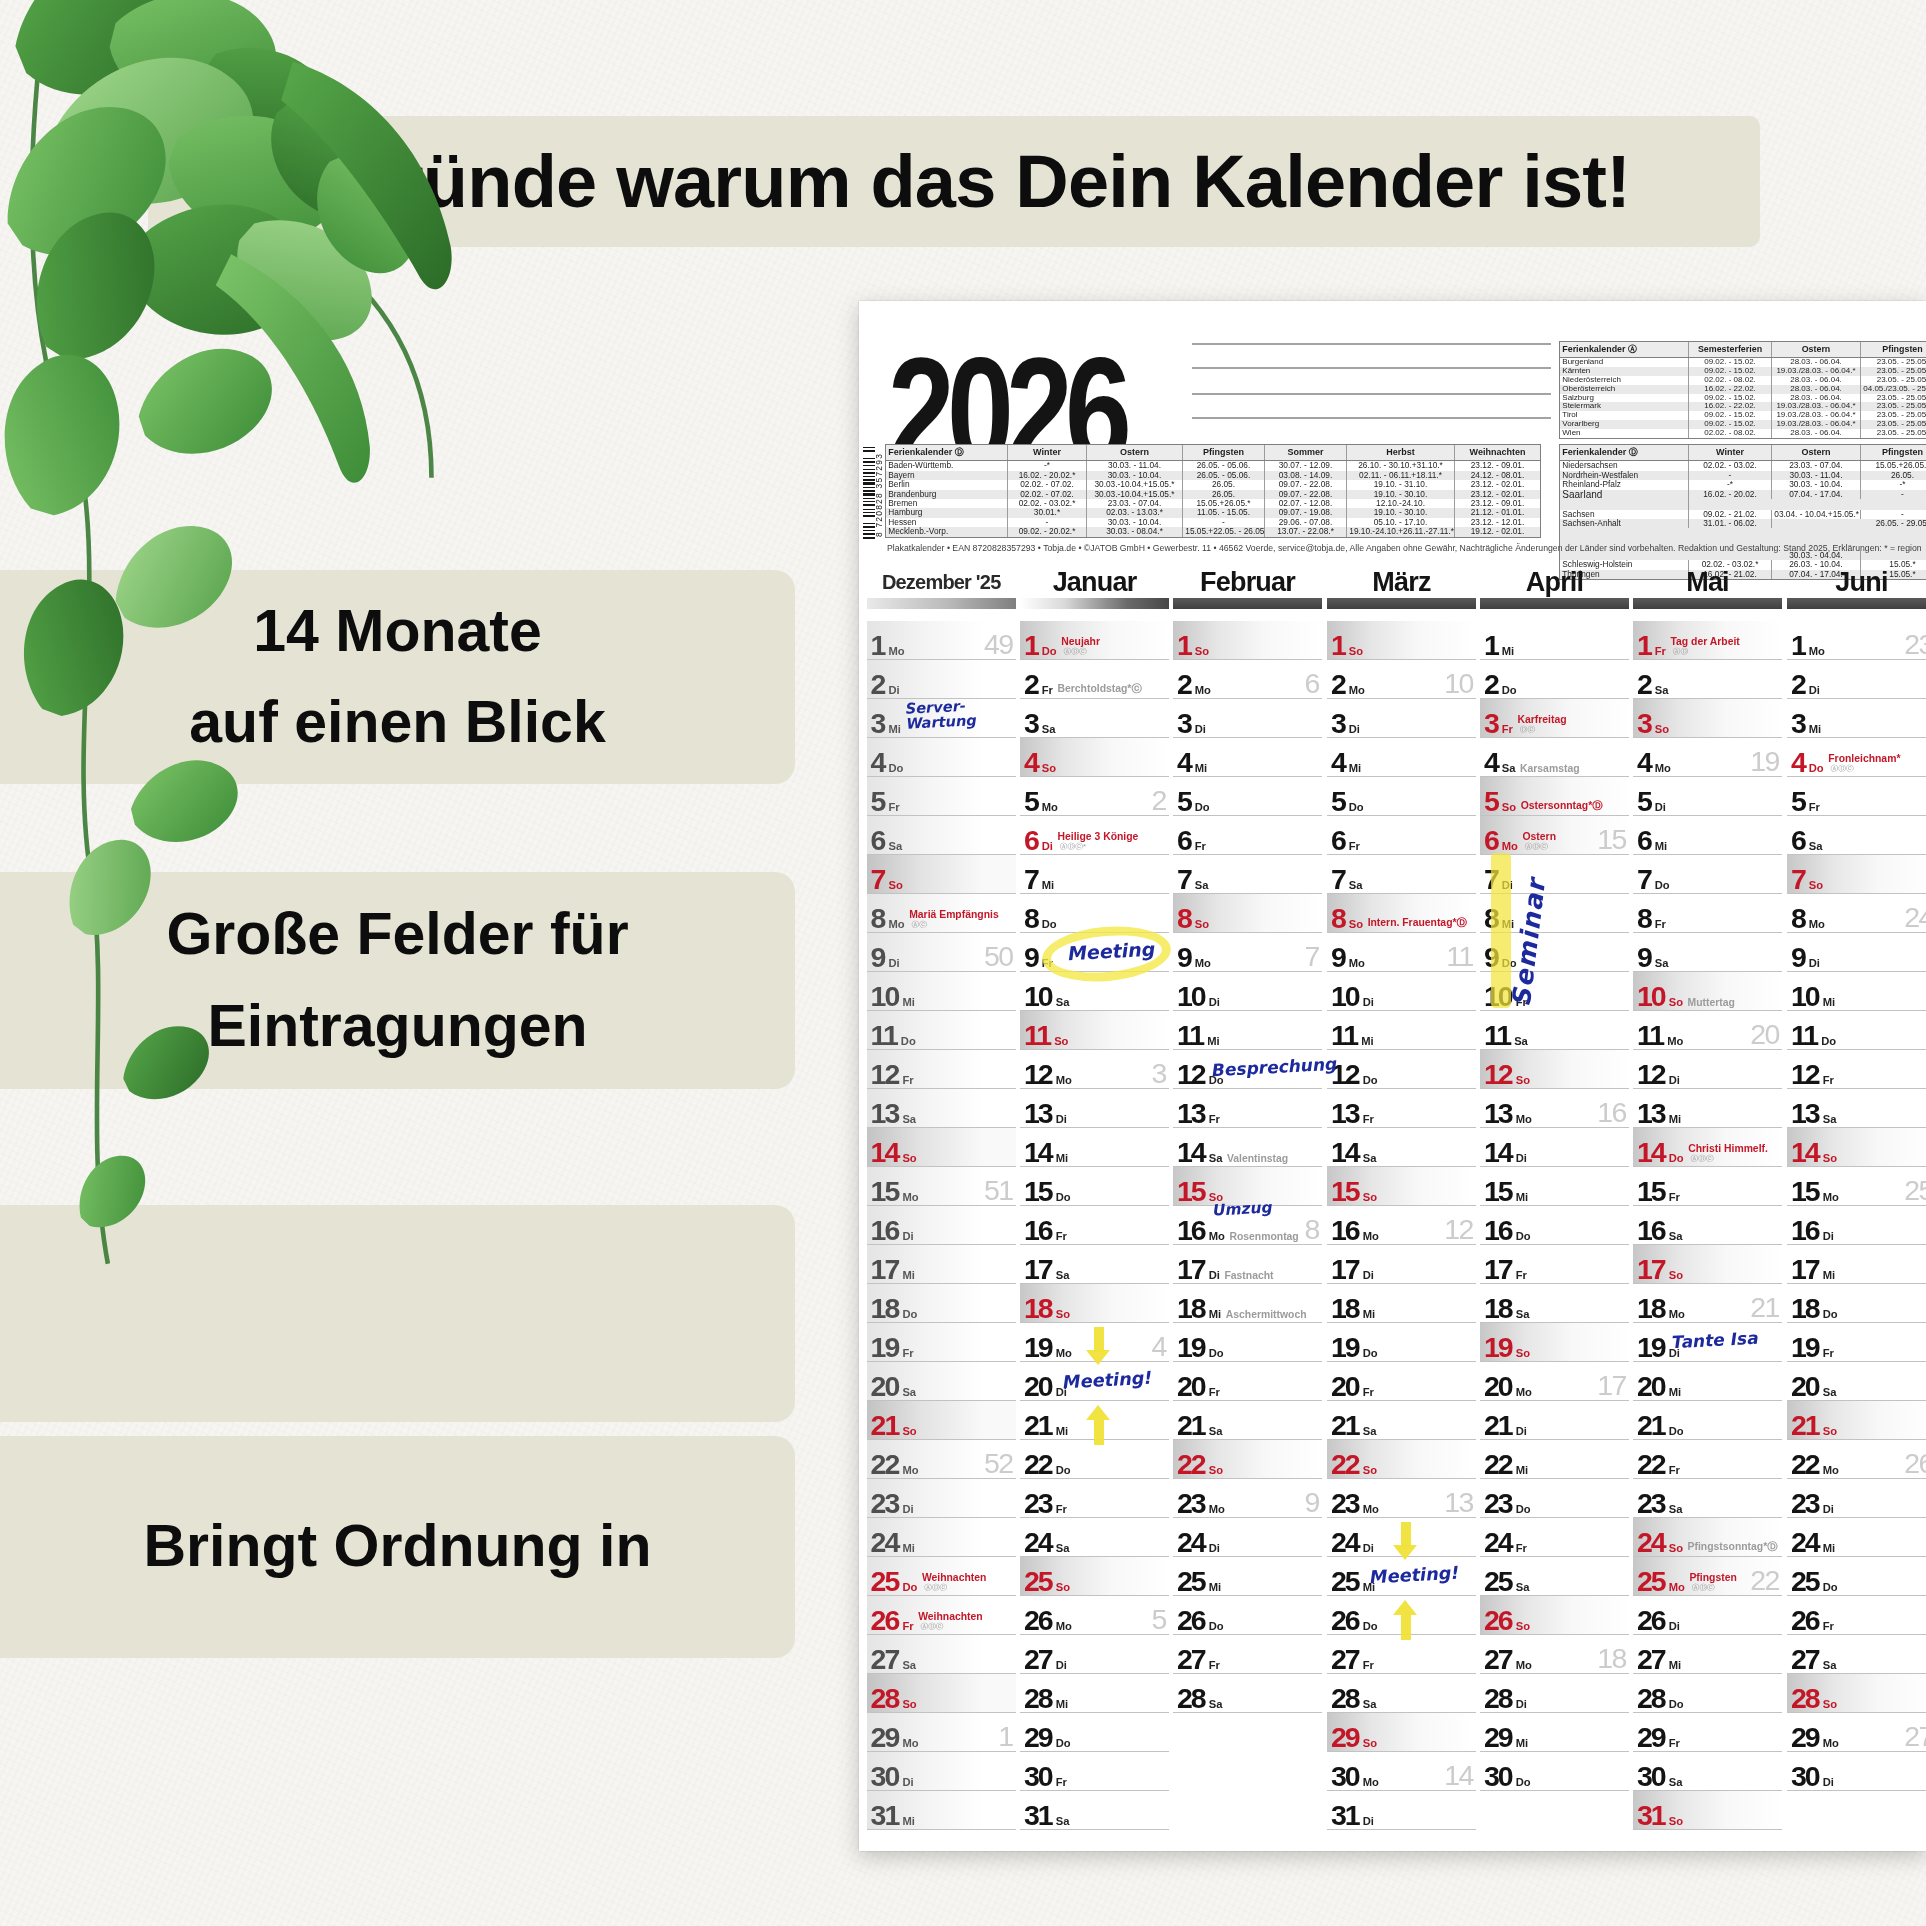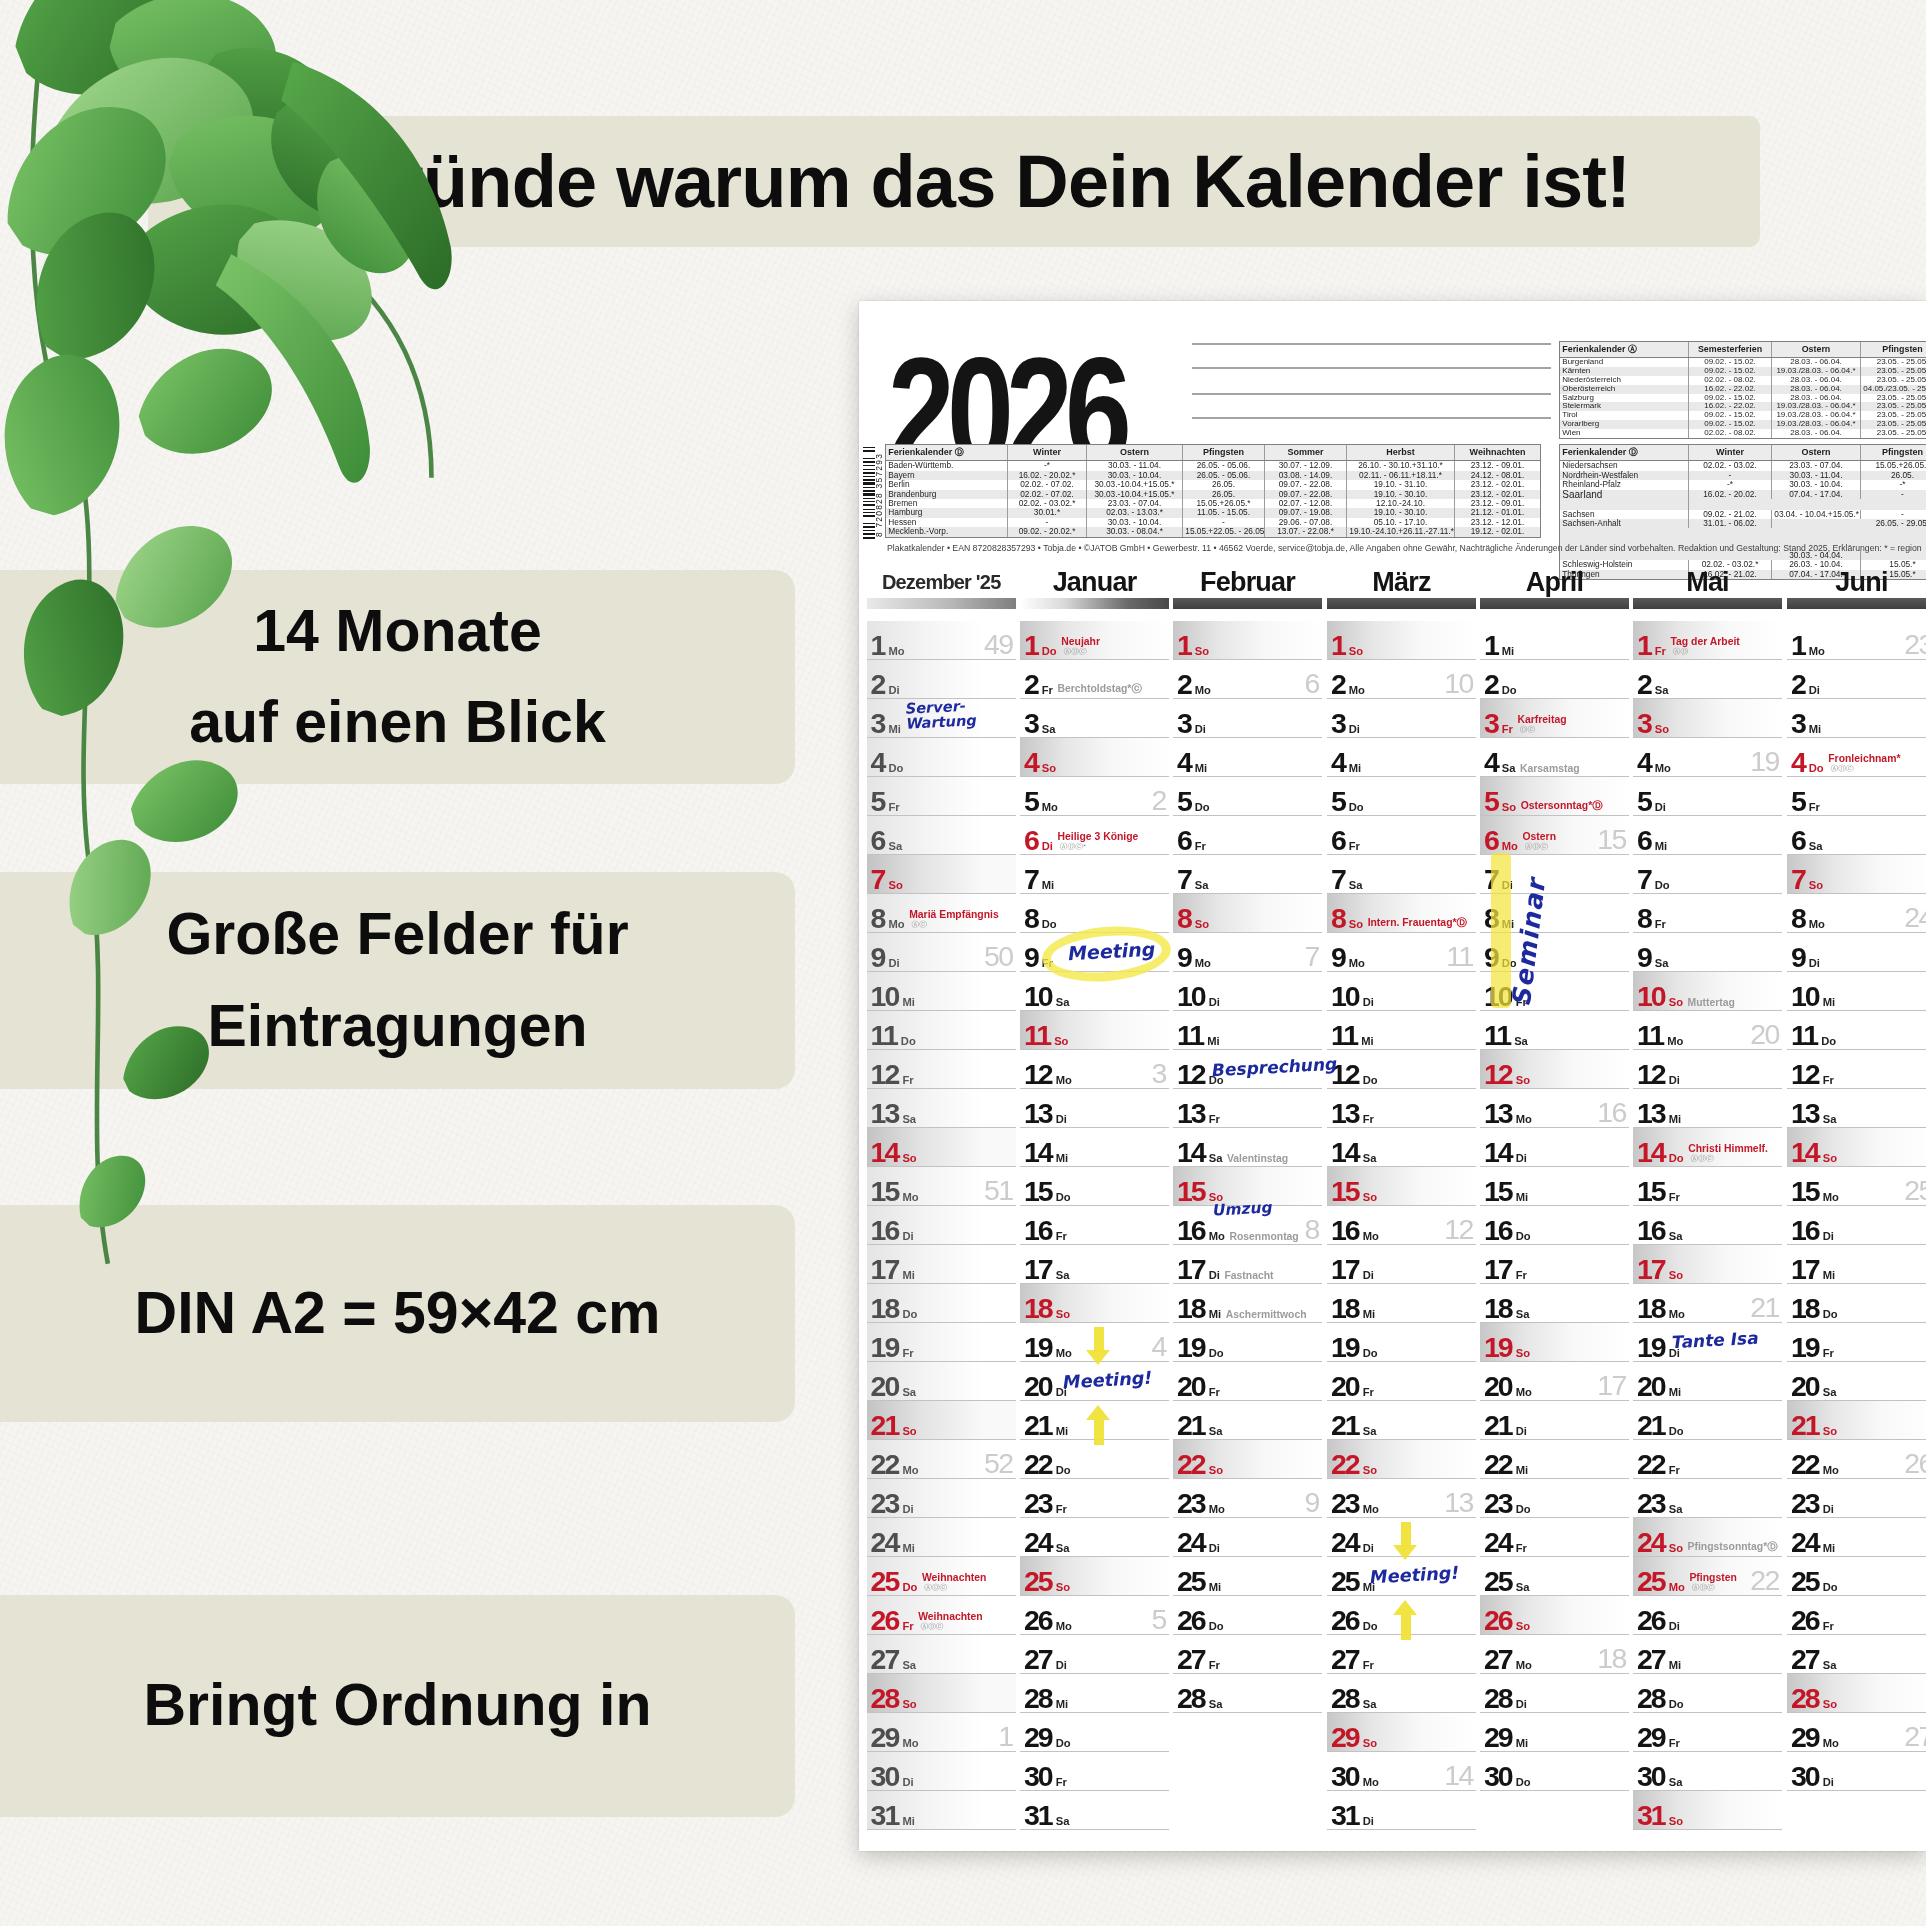--- a/index.html
+++ b/index.html
@@ -16,21 +16,21 @@
     background:#e5e4d4;border-radius:10.8px;z-index:2;
     display:flex;align-items:center;justify-content:center;
     font-size:74px;font-weight:700;letter-spacing:-0.8px;color:#0d0d0d;white-space:nowrap;
   }
   .benefit{
     position:absolute;left:0;width:795px;background:#e5e4d4;border-radius:0 20px 20px 0;z-index:2;
     display:flex;flex-direction:column;align-items:center;justify-content:center;
     font-size:59px;font-weight:700;color:#0d0d0d;line-height:1.55;text-align:center;white-space:nowrap;
   }
   .b1{top:570px;height:214px;} .b2{top:872px;height:217px;}
-  .b3{top:1205px;height:217px;} .b4{top:1595px;height:222px;}
+  .b3{top:1205px;height:217px;} .b4{top:1436px;height:222px;}
   .plant{position:absolute;left:0;top:0;z-index:6;pointer-events:none;}
   
   .sheet{
     position:absolute;left:859px;top:301px;width:1067px;height:1550px;background:#fff;
     box-shadow:0 6.2px 20px rgba(60,60,50,.28), 0 0 1.5px rgba(0,0,0,.2);overflow:hidden;z-index:3;
   }
   .year{
     position:absolute;left:29px;top:34px;font-size:154px;font-weight:700;letter-spacing:-10px;
     line-height:1;color:#141414;transform:scaleX(.78);transform-origin:left top;
   }
@@ -137,21 +137,20 @@
 
 <div class="benefit b1">
   <span>14 Monate</span>
   <span>auf einen Blick</span>
 </div>
 <div class="benefit b2">
   <span>Große Felder für</span>
   <span>Eintragungen</span>
 </div>
 <div class="benefit b3">
-  <span>DIN A2 = 59×42 cm</span>
 </div>
 <div class="benefit b4">
   <span>Bringt Ordnung in</span>
 </div>
 
 <div class="sheet">
   <div class="year">2026</div>
   <div class="name-line" style="top:42px;"></div>
   <div class="name-line" style="top:66px;"></div>
   <div class="name-line" style="top:92px;"></div>

